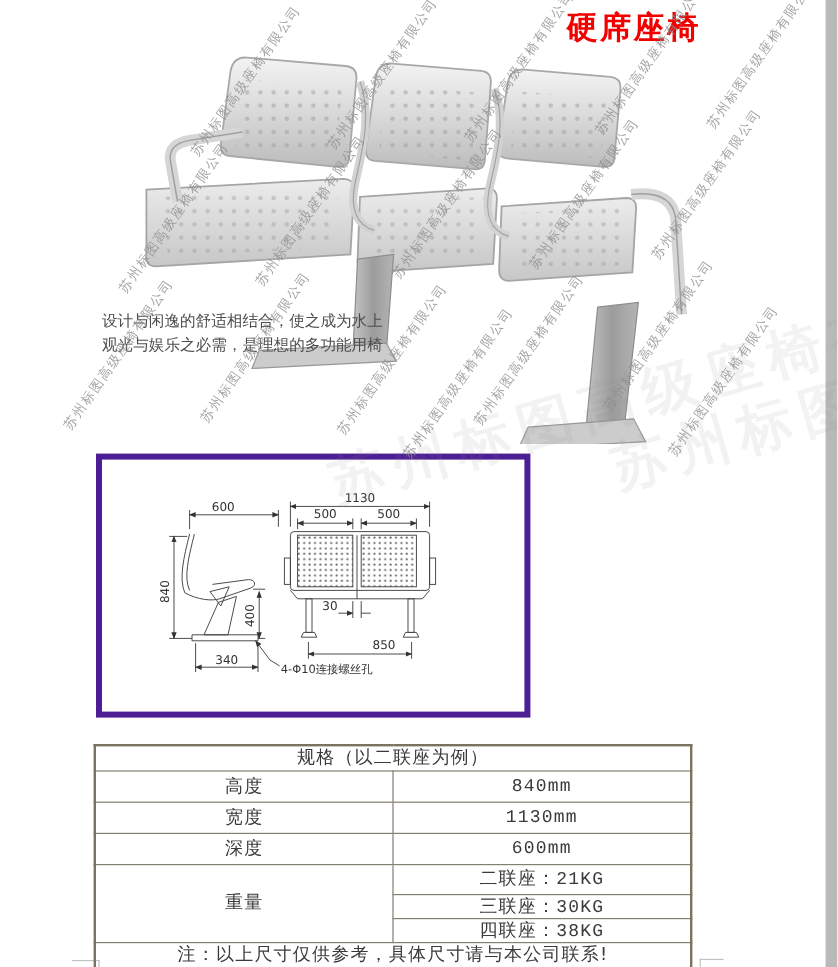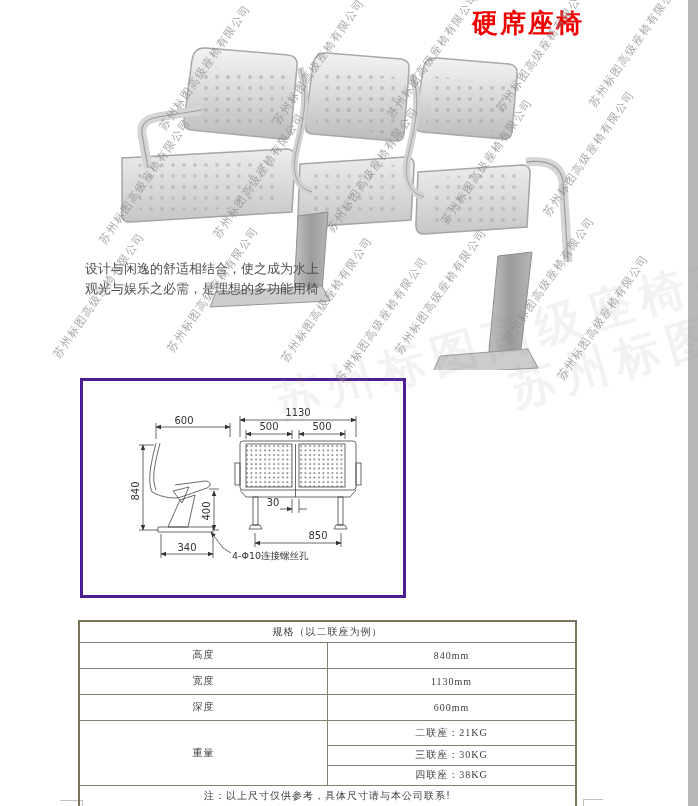--- a/index.html
+++ b/index.html
@@ -28,44 +28,44 @@
     position:absolute; white-space:nowrap; font-size:46px; letter-spacing:8px; color:#8a8a8a;
     opacity:.10; transform:rotate(-16deg); transform-origin:left bottom; font-weight:bold;
   }
 
   
   .desc { position:absolute; left:85px; top:259px; z-index:3; color:#4d4d4d; font-size:13px; }
   .desc div { height:20px; line-height:20px; white-space:nowrap; }
 
   
   .draw-box {
-    position:absolute; left:80px; top:378px; width:326px; height:220px;
-    border:3px solid #4c1d95; background:#fff; z-index:3;
+    position:absolute; left:80px; top:378px; width:362px; height:220px;
+    border:5px solid #4c1d95; background:#fff; z-index:3;
   }
 
   
   .acc { position:absolute; left:478px; top:408px; z-index:3; color:#111;
          font-family:"Liberation Serif","DejaVu Serif",serif; }
   .acc-head { font-size:15px; font-weight:bold; letter-spacing:1px; }
   .acc-item { font-size:13.5px; margin-top:6px; line-height:14px; color:#1a1a1a; }
   .acc-item .bullet { display:inline-block; width:12px; text-align:center; }
 
   
   .spec { position:absolute; left:78px; top:620px; z-index:3; }
   table.spec-table {
     border-collapse:collapse; width:499px; table-layout:fixed;
     border:2px solid #7a745f; color:#3a3a3a;
   }
   table.spec-table td {
     border:1px solid #84806f; text-align:center; vertical-align:middle;
-    font-size:10px; letter-spacing:1px; padding:0;
+    font-size:15px; letter-spacing:1px; padding:0;
   }
   td.cap { height:21px; font-size:13px; }
   td.lbl { width:252px; }
-  td.val { font-family:Liberation Serif, serif; letter-spacing:0; font-size:13px;margin-top:16px; }
+  td.val { font-family:Liberation Mono, monospace; letter-spacing:0; font-size:13px;margin-top:16px; }
   tr.r26 td { height:26px; }
   tr.r25 td { height:25px; }
   tr.r20 td { height:20px; }
   td.note { height:22px; font-size:13px; }
 
   
   .crop-left  { position:absolute; left:60px;  top:800px; width:23px; height:6px;
                 border-top:1px solid #c2c2c2; border-right:1px solid #c2c2c2; }
   .crop-right { position:absolute; left:583px; top:799px; width:20px; height:7px;
                 border-top:1px solid #c2c2c2; border-left:1px solid #c2c2c2; }

